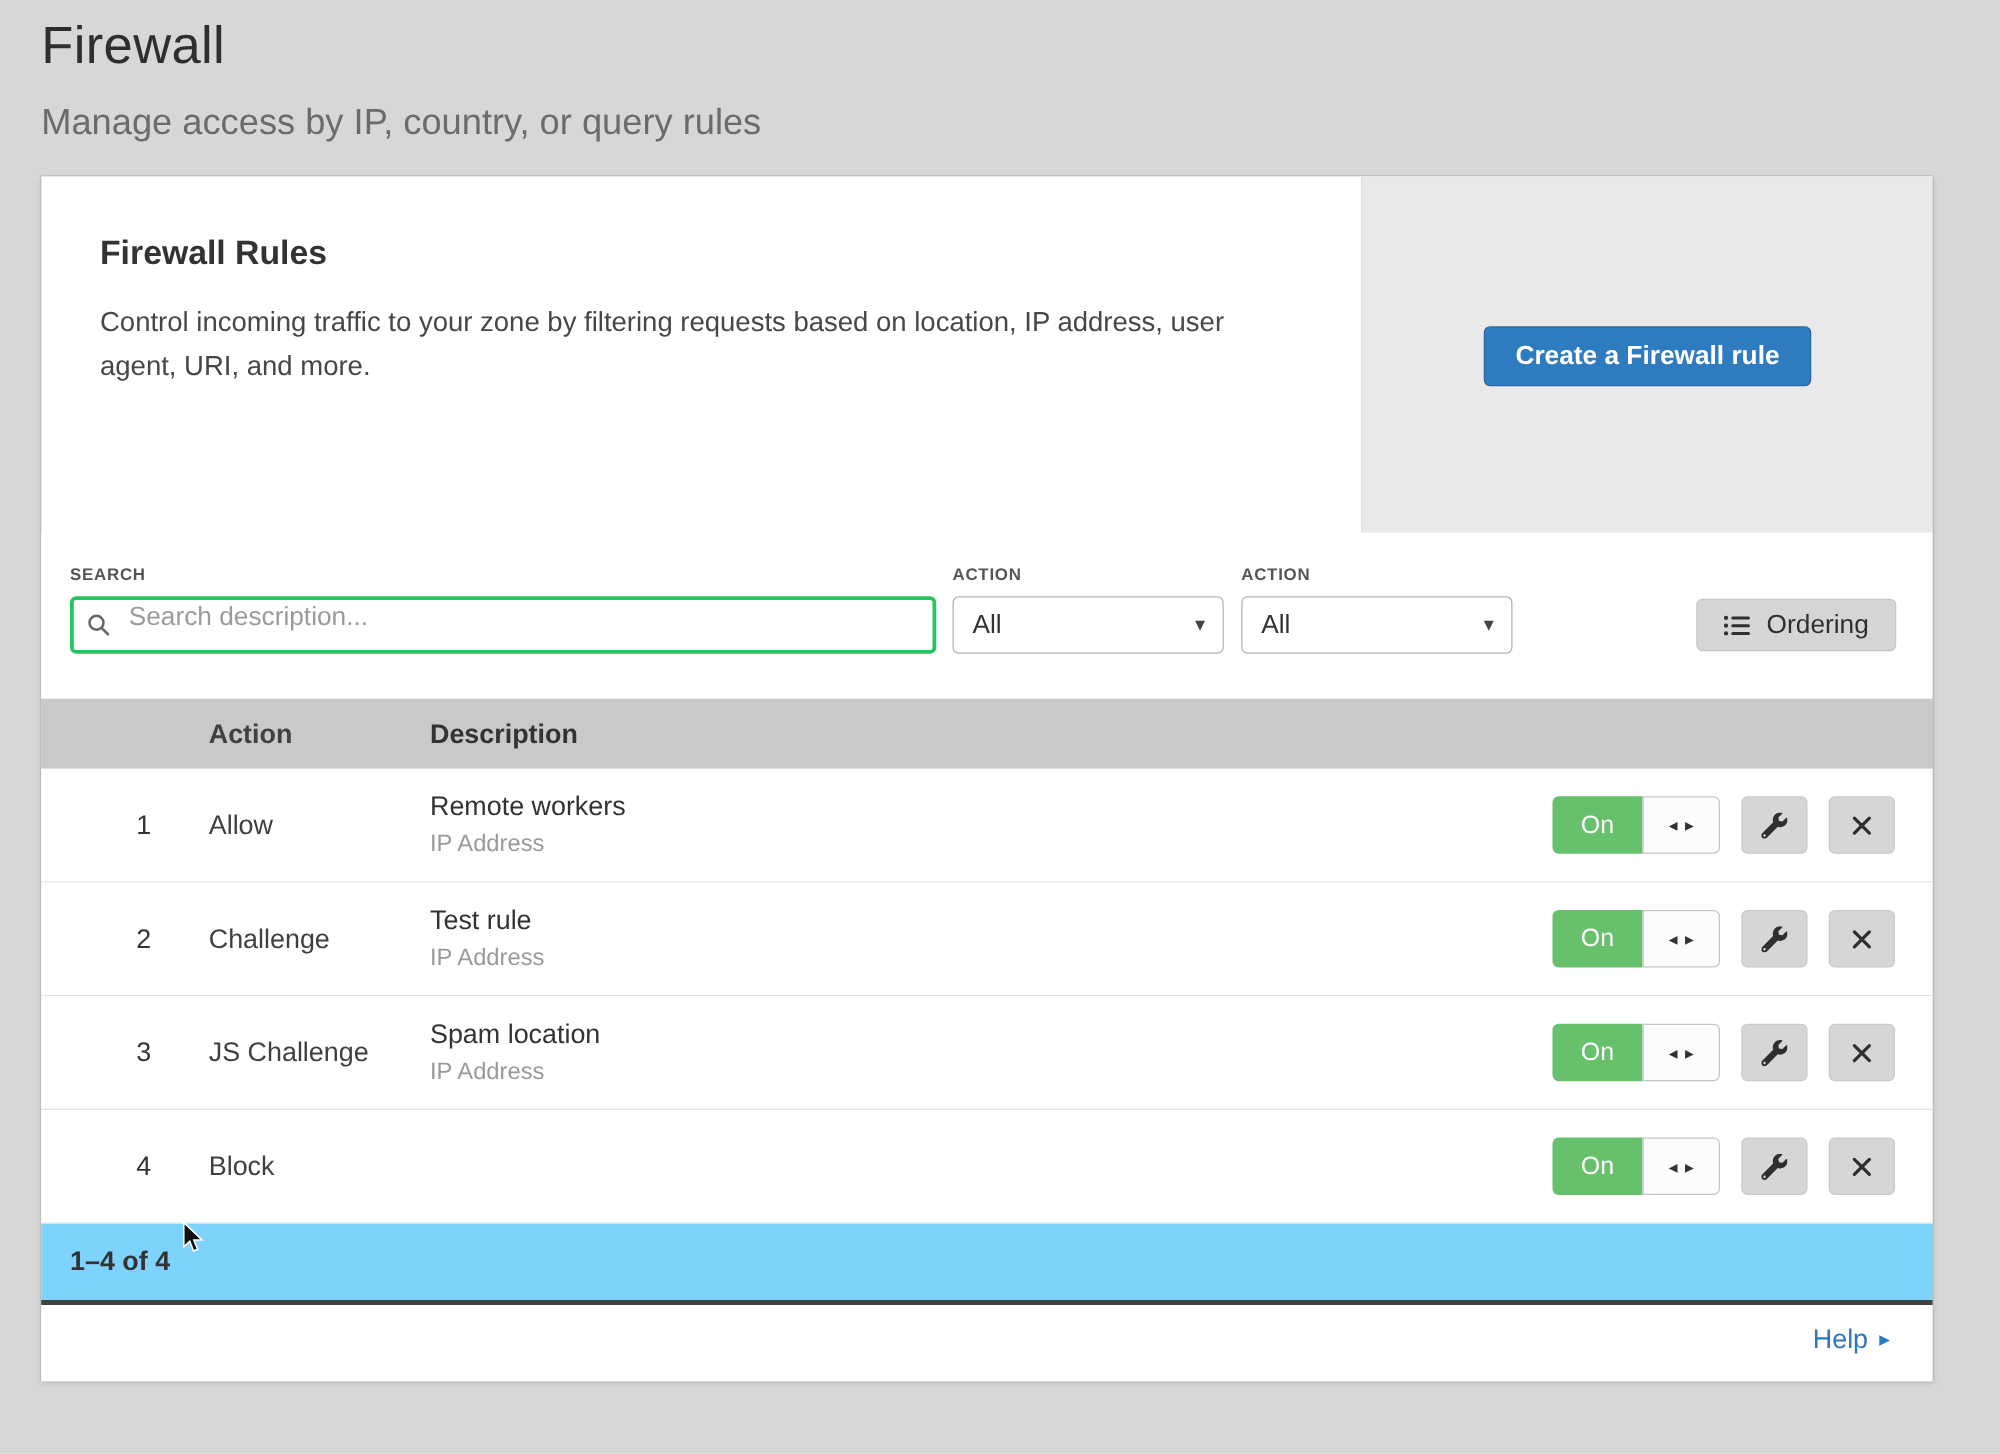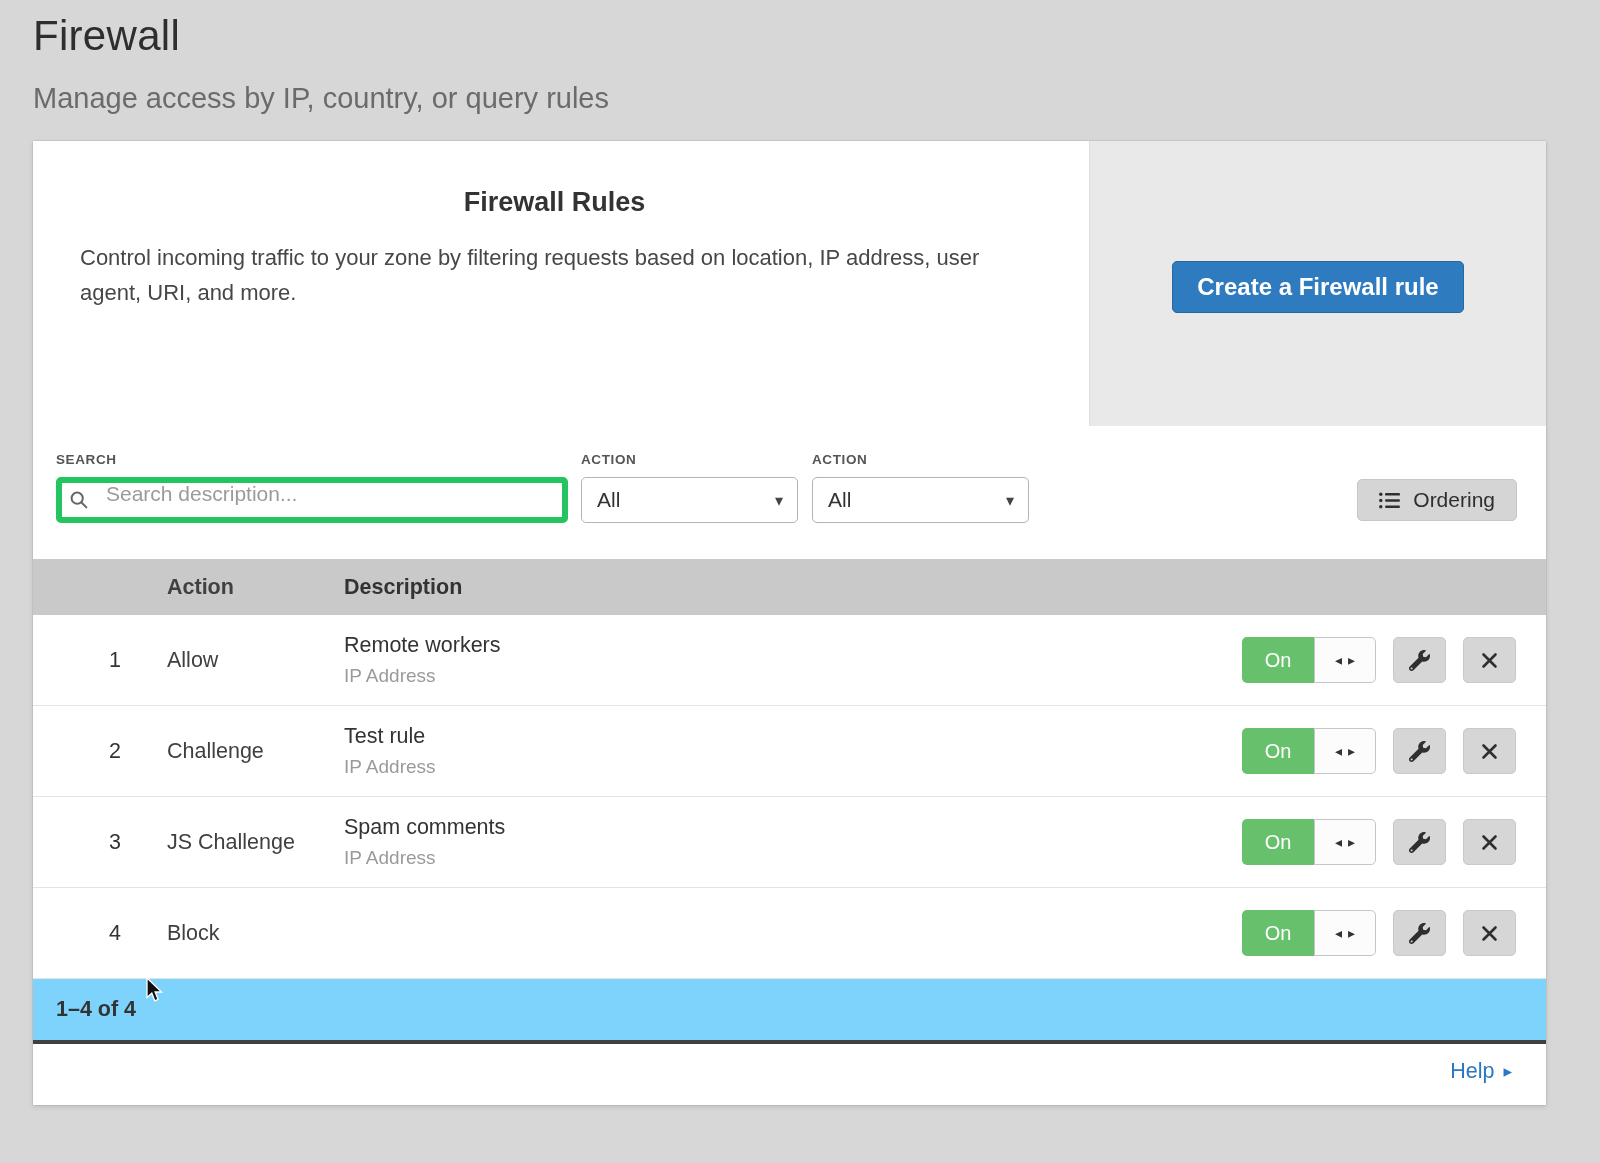--- a/index.html
+++ b/index.html
@@ -17,44 +17,44 @@
   .page-title { font-size:42px; font-weight:500; color:#2e2e2e; letter-spacing:.3px; }
   .page-subtitle { font-size:29px; font-weight:400; color:#6b6b6b; margin-top:22px; }
 
   
   .card {
     width:1513px; margin-left:33px; background:#fff;
     box-shadow:0 0 1px rgba(0,0,0,.35), 0 2px 5px rgba(0,0,0,.12);
   }
   .card-top { display:flex; height:285px; }
   .card-info { width:1056px; padding:46px 60px 0 47px; }
-  .card-heading { font-size:27px; font-weight:700; color:#333;text-align:center; }
+  .card-heading { font-size:27px; font-weight:700; color:#333; }
   .card-description { font-size:22px; color:#474747; line-height:1.6; margin-top:22px; max-width:950px; }
   .card-usage { font-size:22px; font-weight:700; color:#333; margin-top:40px; }
   .card-side {
     flex:1; background:#e9e9e9; border-left:1px solid #dedede;
     display:flex; justify-content:center; align-items:flex-start; padding-top:120px;
   }
   .btn-primary {
-    background:#2f7bbf; color:#fff; font-size:24px; font-weight:600;
+    background:#2f7bbf; color:#fff; font-size:21px; font-weight:600;
     font-family:inherit; padding:11px 24px; border:1px solid #28679f;
     border-radius:5px; cursor:pointer;
   }
 
   
   .filters { display:flex; align-items:flex-end; padding:26px 29px 36px 23px; background:#fff; }
   .filter { display:flex; flex-direction:column; }
   .filter-label {
     font-size:13.5px; font-weight:700; color:#555; letter-spacing:.6px; margin-bottom:10px;
   }
   .search-filter { margin-right:13px; }
   .status-filter { margin-right:14px; }
   .input-wrap { position:relative; }
   .search-input {
-    width:512px; height:46px; border:6px solid #22c55e; border-radius:5px;
+    width:693px; height:46px; border:3px solid #22c55e; border-radius:5px;
     padding:0 14px 12px 44px; font-size:21px; color:#444; font-family:inherit; background:#fff;
   }
   .search-input::placeholder { color:#9b9b9b; }
   .search-icon-wrap { position:absolute; left:13px; top:13px; line-height:0; }
   .select {
     width:217px; height:46px; border:1px solid #b3b3b3; border-radius:5px; background:#fff;
     display:flex; align-items:center; justify-content:space-between;
     padding:0 14px 0 15px; font-size:21px; color:#333; cursor:pointer;
   }
   .chev { font-size:16px; color:#444; }
@@ -246,21 +246,21 @@
                 </svg>
             </span>
           </button>
         </div>
       </div>
 
       <div class="trow">
         <div class="col-num">3</div>
         <div class="col-action">JS Challenge</div>
         <div class="col-desc">
-          <div class="desc-title">Spam comments</div>
+          <div class="desc-title">Spam location</div>
           <div class="desc-sub">IP Address</div>
         </div>
         <div class="controls">
           <div class="toggle">
             <span class="toggle-on">On</span>
             <span class="toggle-arrows">
                 <span>◂</span>
                 <span>▸</span>
               </span>
           </div>

